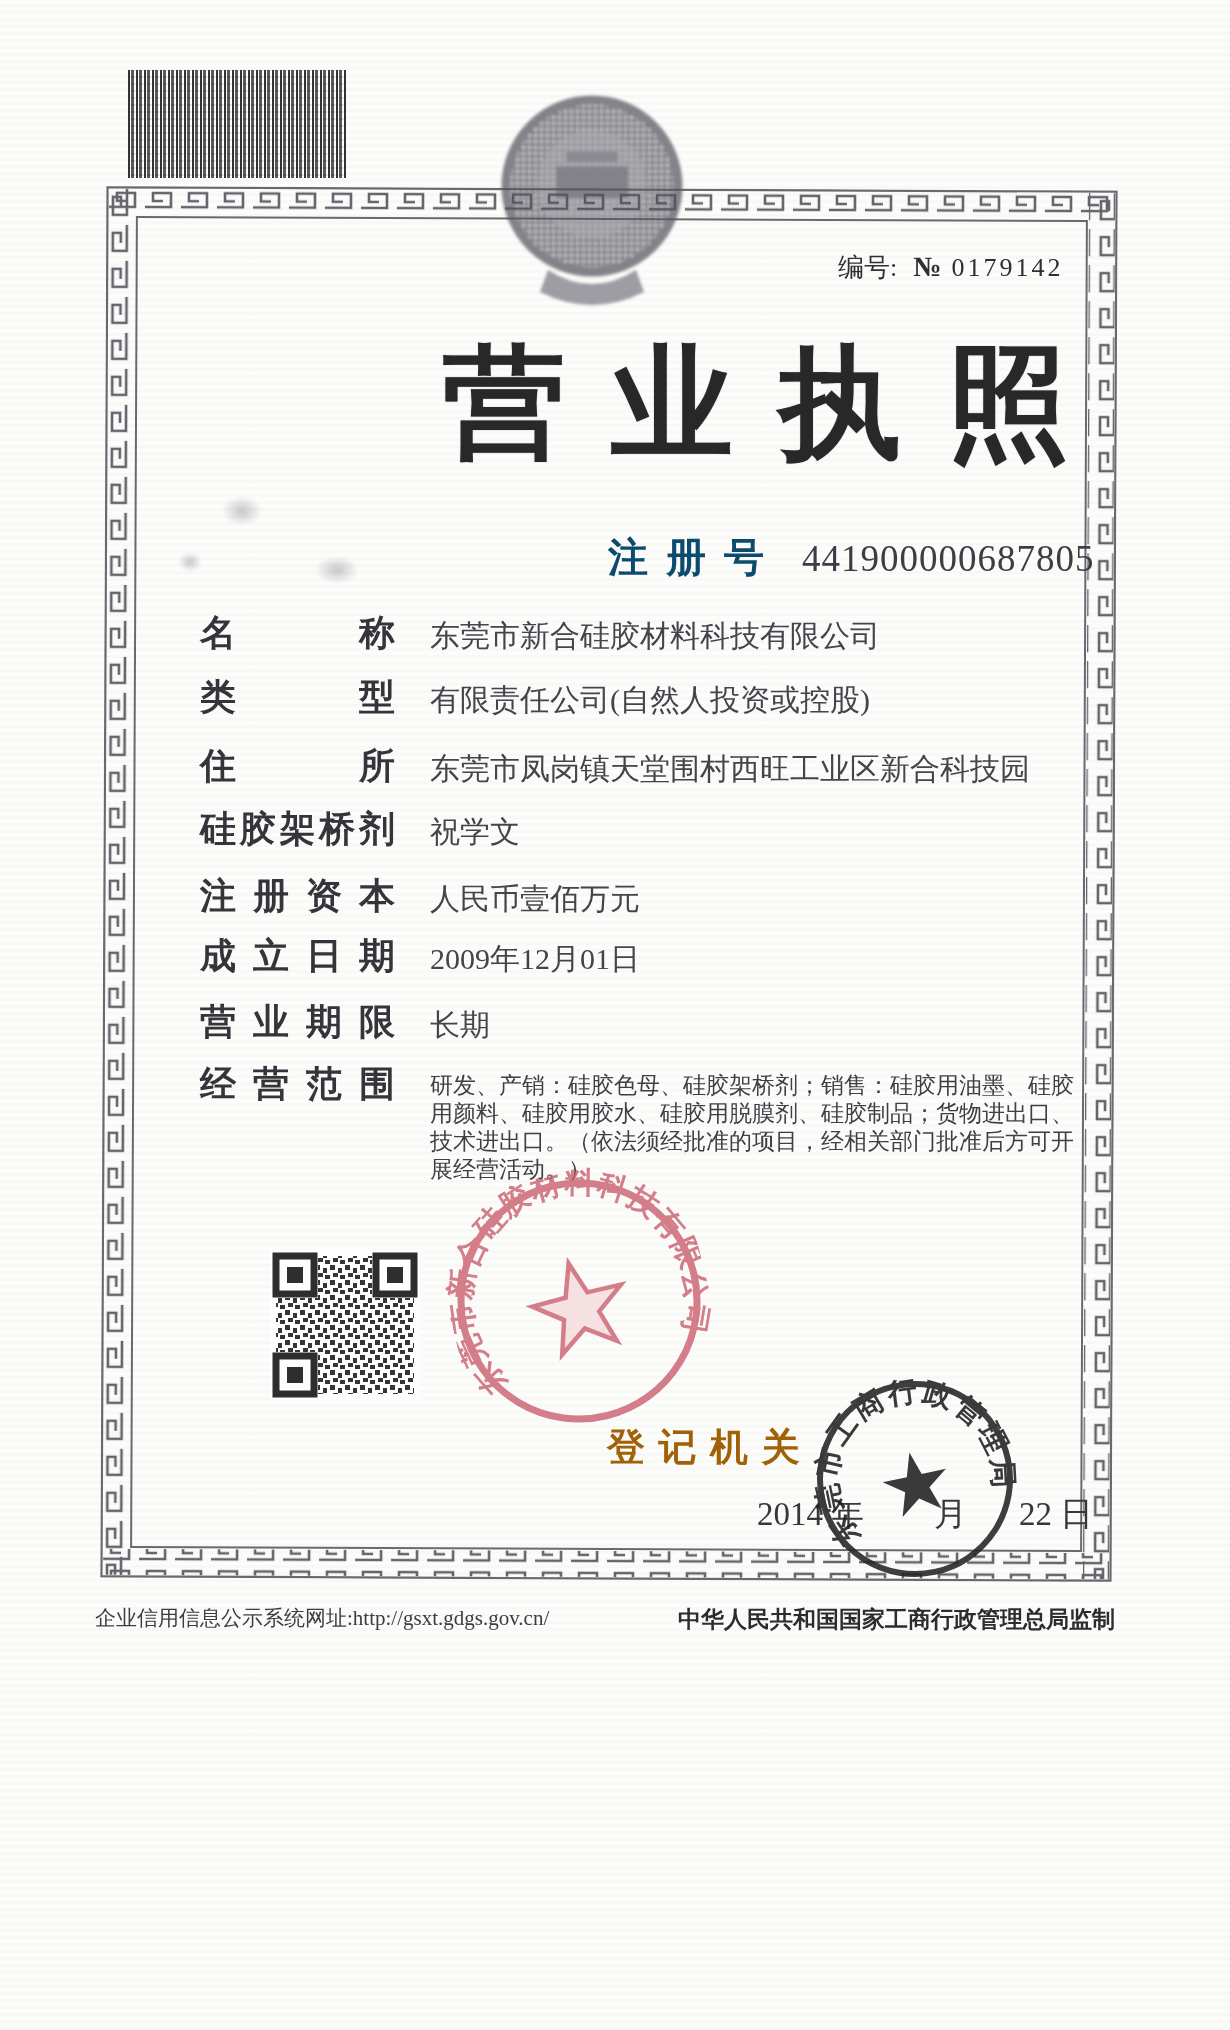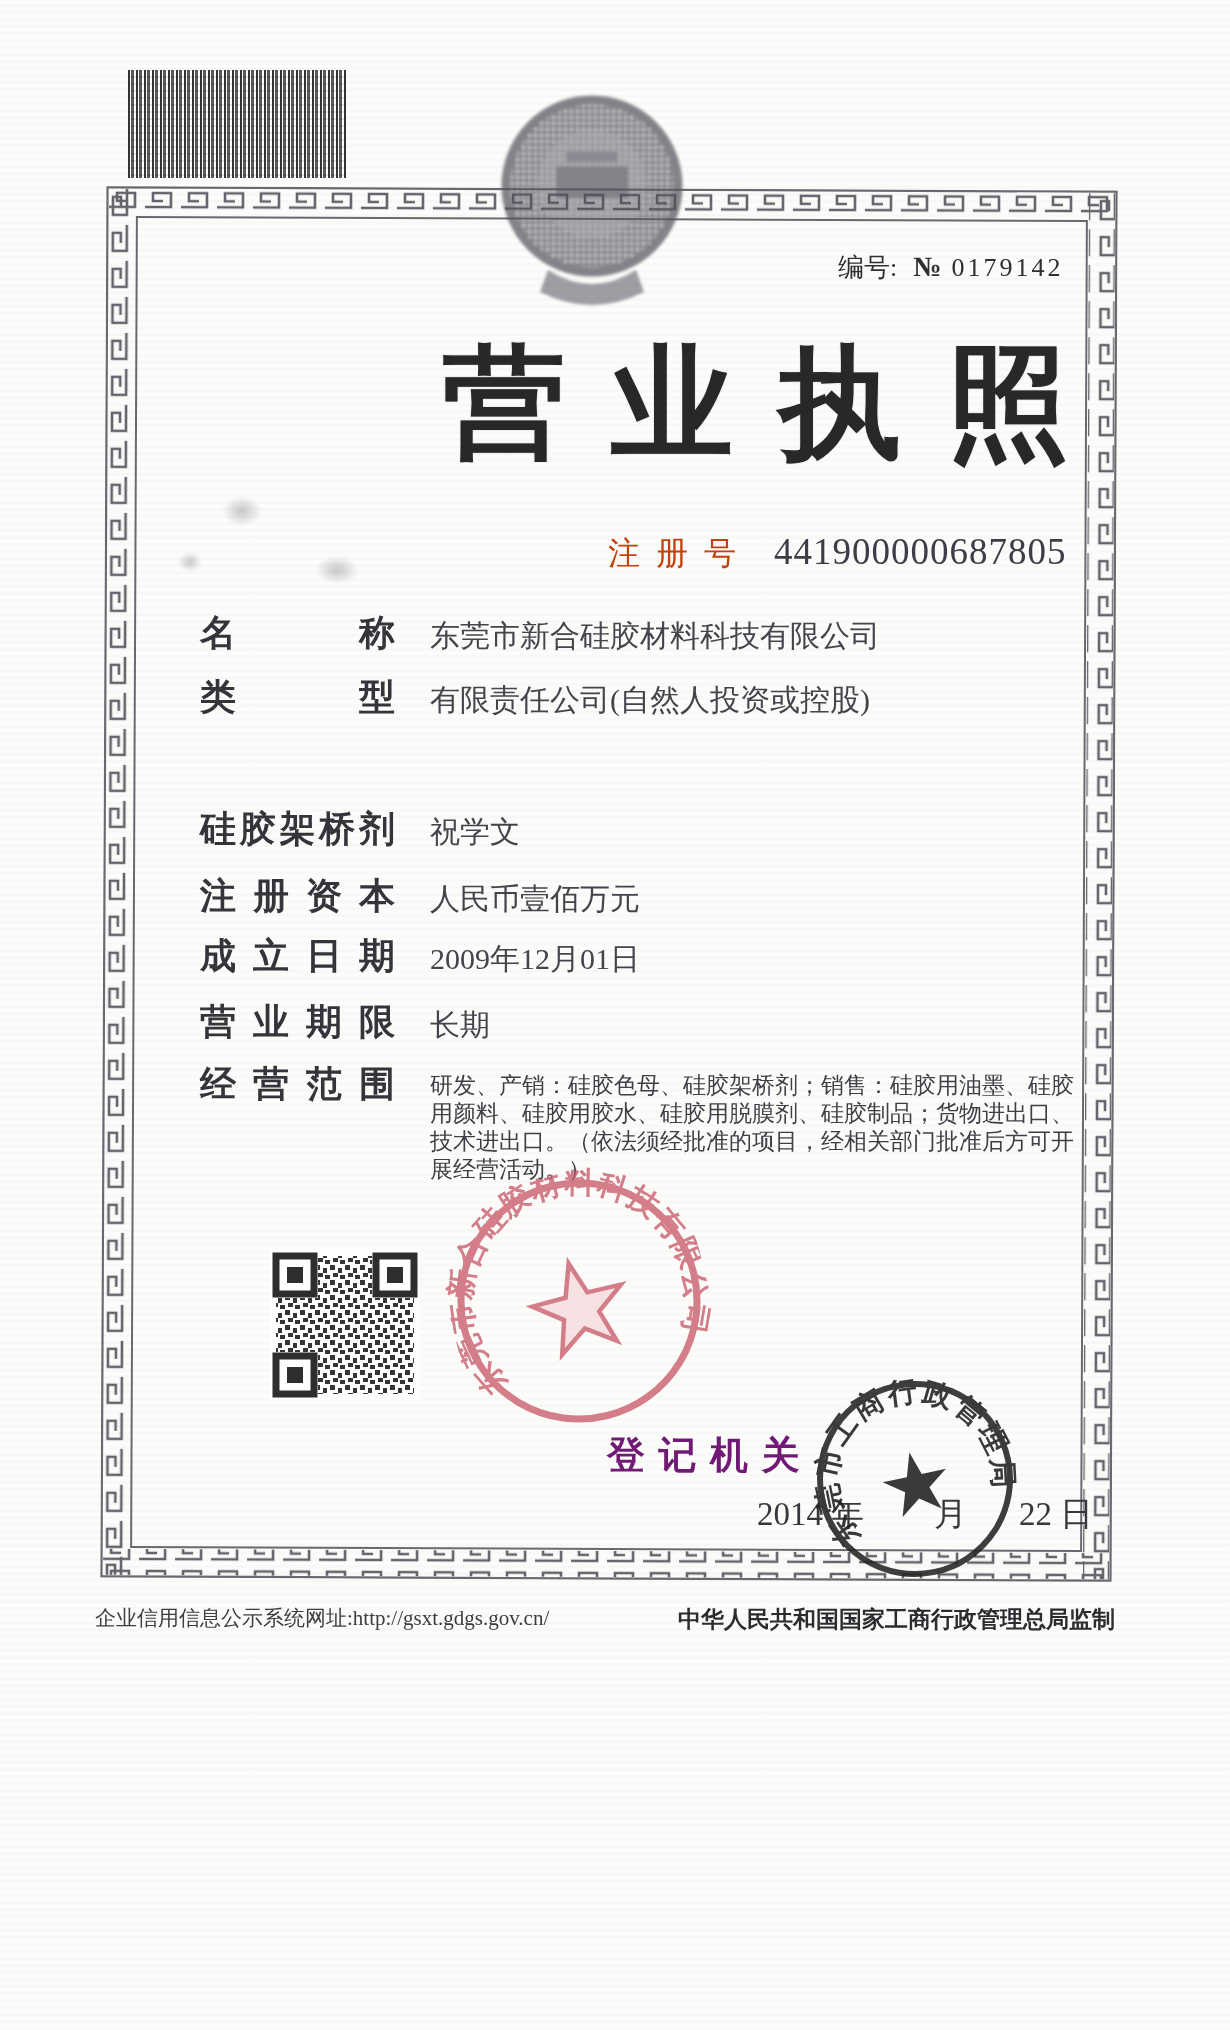--- a/index.html
+++ b/index.html
@@ -23,36 +23,36 @@
   .serial{position:absolute;top:250px;left:838px;font-size:26px;color:#2f2f33;white-space:nowrap;z-index:3;}
   .serial .no-mark{font-weight:900;margin:0 10px 0 16px;font-size:28px;}
   .serial .serial-digits{font-family:Liberation Serif, serif;letter-spacing:3px;font-size:26px;}
 
   .title{position:absolute;top:336px;left:103px;width:1012px;margin:0;line-height:1.1;
          text-align:right;font-family:"Liberation Sans",sans-serif;font-weight:900;
          font-size:122px;letter-spacing:46px;padding-left:46px;box-sizing:border-box;
          color:#28282b;z-index:3;text-shadow:0 0 1px rgba(40,40,40,.6);}
 
   .regline{position:absolute;top:530px;left:608px;white-space:nowrap;z-index:3;}
-  .reg-label{font-size:32px;font-weight:400;letter-spacing:4px;color:#c2410c;}
+  .reg-label{font-size:40px;font-weight:700;letter-spacing:4px;color:#0c4a6e;}
   .reg-number{font-size:37px;margin-left:30px;color:#3d3d47;letter-spacing:1px;}
 
   .row{position:absolute;left:200px;width:890px;display:flex;align-items:flex-start;z-index:3;}
   .flabel{width:195px;flex:none;font-size:36px;font-weight:700;color:#34343a;
           text-align:justify;text-align-last:justify;text-justify:inter-character;line-height:1.15;}
   .fvalue{margin-left:35px;margin-top:5px;font-size:30px;color:#44444c;line-height:1.2;}
   .fvalue.scope{width:645px;font-size:23px;line-height:28px;margin-top:8px;color:#3e3e46;}
 
   .qr{position:absolute;left:270px;top:1250px;opacity:.92;z-index:4;}
 
   .seal-red{position:absolute;left:450px;top:1172px;transform:rotate(-14deg);z-index:6;}
   .seal-black{position:absolute;left:810px;top:1374px;transform:rotate(-12deg);z-index:7;}
 
   .registrar{position:absolute;top:1422px;left:607px;font-size:38px;font-weight:700;
-             letter-spacing:2px;color:#701a75;white-space:nowrap;z-index:5;margin-top:8px;}
+             letter-spacing:2px;color:#a16207;white-space:nowrap;z-index:5;}
   .dateline{position:absolute;top:1492px;left:757px;font-size:33px;color:#37373d;
             white-space:nowrap;z-index:5;}
   .dateline .d-month{margin-left:70px;}
   .dateline .d-day{margin-left:52px;}
   .dateline .d-unit{margin-left:8px;}
 
   .footer{position:absolute;top:1604px;left:95px;width:1020px;display:flex;
           justify-content:space-between;align-items:flex-start;z-index:3;}
   .footer-left{font-size:21px;color:#3c3c42;}
   .footer-right{font-size:23px;font-weight:700;color:#2b2b30;}
@@ -121,20 +121,24 @@
   </div>
 
   <div class="row" style="top:613px">
     <div class="flabel">名称</div>
     <div class="fvalue">东莞市新合硅胶材料科技有限公司</div>
   </div>
   <div class="row" style="top:677px">
     <div class="flabel">类型</div>
     <div class="fvalue">有限责任公司(自然人投资或控股)</div>
   </div>
+  <div class="row" style="top:746px">
+    <div class="flabel">住所</div>
+    <div class="fvalue">东莞市凤岗镇天堂围村西旺工业区新合科技园</div>
+  </div>
   <div class="row" style="top:809px">
     <div class="flabel">硅胶架桥剂</div>
     <div class="fvalue">祝学文</div>
   </div>
   <div class="row" style="top:876px">
     <div class="flabel">注册资本</div>
     <div class="fvalue">人民币壹佰万元</div>
   </div>
   <div class="row" style="top:936px">
     <div class="flabel">成立日期</div>

